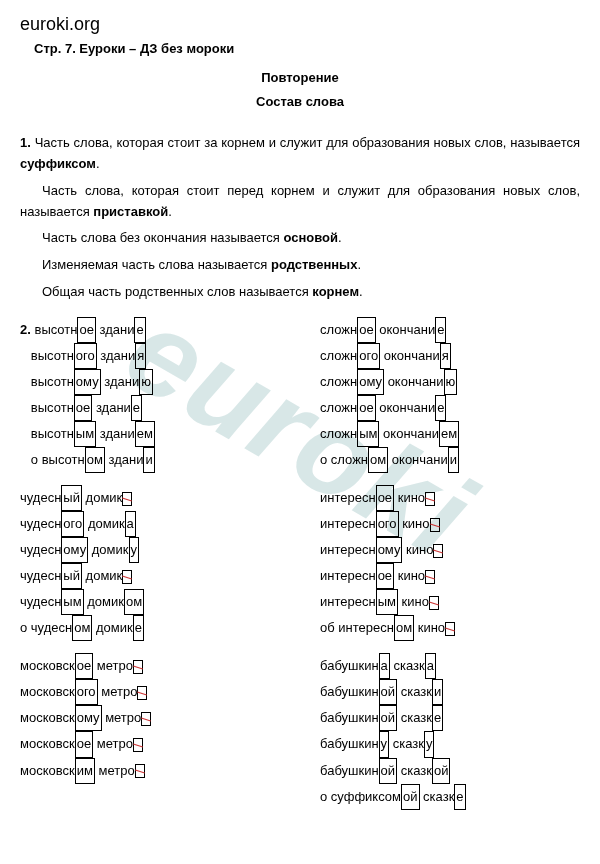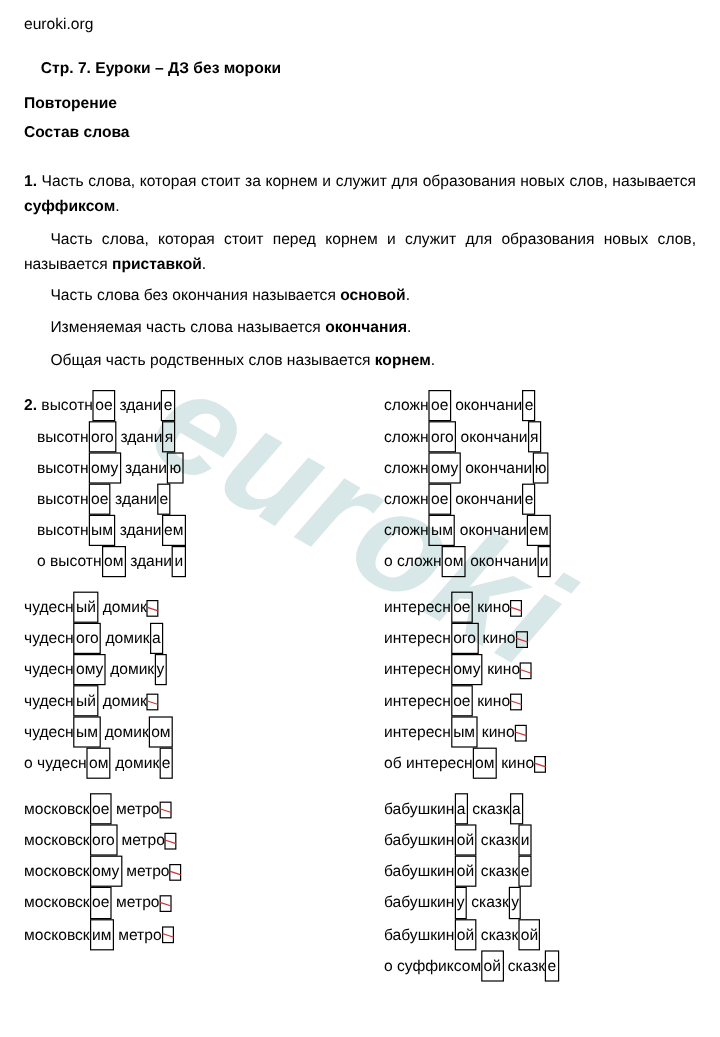--- a/index.html
+++ b/index.html
@@ -7,23 +7,23 @@
       width: 600px;
       height: 864px;
       background: white;
       font-family: Arial, sans-serif;
       font-size: 13px;
       color: #000;
       padding: 10px 20px;
       position: relative;
       line-height: 1.6;
     }
-    .site { font-size: 13px; margin-bottom: 16px; }
+    .site { font-size: 18px; margin-bottom: 0; }
     .page-title { font-weight: bold; font-size: 13px; margin-bottom: 8px; margin-left: 14px; }
-    .center-title { text-align: left; font-weight: bold; font-size: 13px; margin-bottom: 4px; }
+    .center-title { text-align: center; font-weight: bold; font-size: 13px; margin-bottom: 4px; }
     .section1 { margin-top: 20px; }
     .para { margin-bottom: 6px; text-align: justify; }
     .indent { text-indent: 22px; }
     .bold { font-weight: bold; }
     .section2 { margin-top: 14px; }
     .grid { display: flex; gap: 40px; margin-bottom: 12px; }
     .col { flex: 1; }
     .word-line { line-height: 1.85; white-space: nowrap; font-size: 13px; }
     .box { border: 1px solid #000; padding: 0 1px; display: inline-block; position: relative; }
     .box.empty { width: 10px; height: 14px; vertical-align: middle; }
@@ -57,21 +57,21 @@
 <div class="content">
   <div class="site">euroki.org</div>
   <div class="page-title">Стр. 7. Еуроки – ДЗ без мороки</div>
   <div class="center-title">Повторение</div>
   <div class="center-title">Состав слова</div>
 
   <div class="section1">
     <p class="para"><span class="bold">1.</span><span> Часть слова, которая стоит за корнем и служит для образования новых слов, называется </span><span class="bold">суффиксом</span><span>.</span></p>
     <p class="para indent"><span>Часть слова, которая стоит перед корнем и служит для образования новых слов, называется </span><span class="bold">приставкой</span><span>.</span></p>
     <p class="para indent"><span>Часть слова без окончания называется </span><span class="bold">основой</span><span>.</span></p>
-    <p class="para indent"><span>Изменяемая часть слова называется </span><span class="bold">окончания</span><span>.</span></p>
+    <p class="para indent"><span>Изменяемая часть слова называется </span><span class="bold">родственных</span><span>.</span></p>
     <p class="para indent"><span>Общая часть родственных слов называется </span><span class="bold">корнем</span><span>.</span></p>
   </div>
 
   <div class="section2">
     <div id="groups-container">
         <div class="grid">
           <div class="col">
             <div class="word-line"><span class="bold">2. </span><span>высотн</span><span class="box">ое</span><span> здани</span><span class="box">е</span></div>
             <div class="word-line"><span style="white-space: pre;">   </span><span>высотн</span><span class="box">ого</span><span> здани</span><span class="box">я</span></div>
             <div class="word-line"><span style="white-space: pre;">   </span><span>высотн</span><span class="box">ому</span><span> здани</span><span class="box">ю</span></div>

